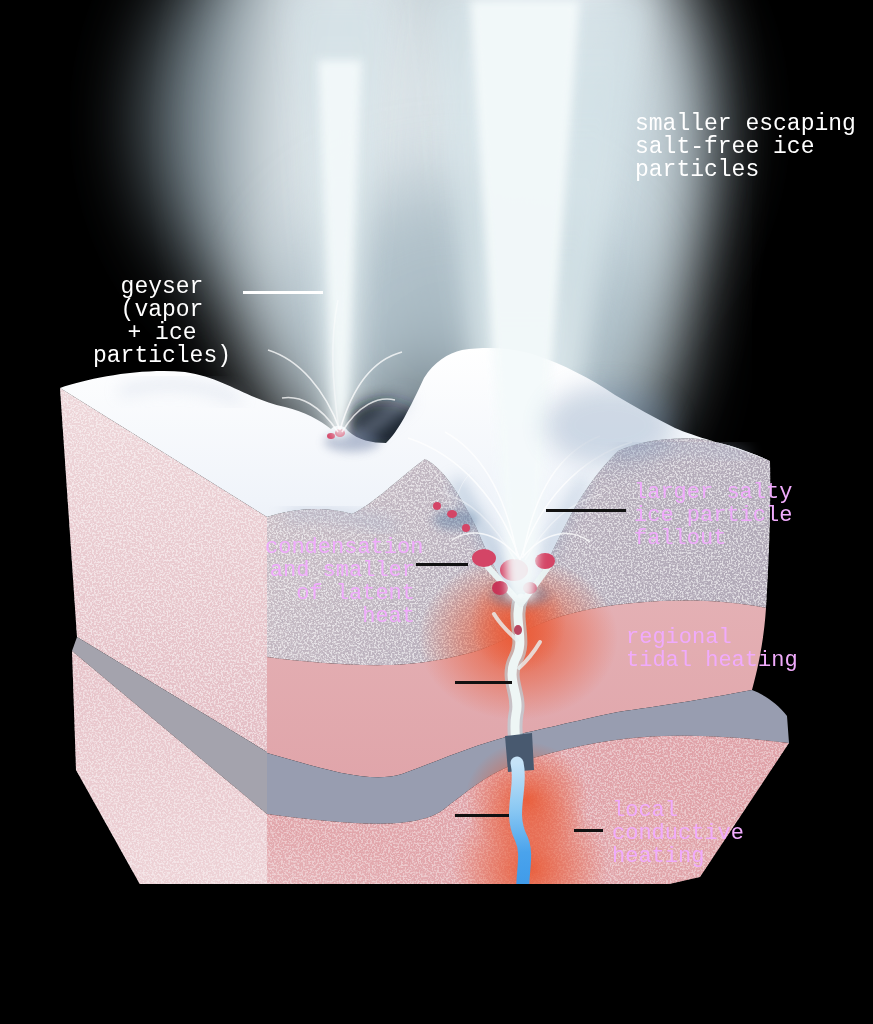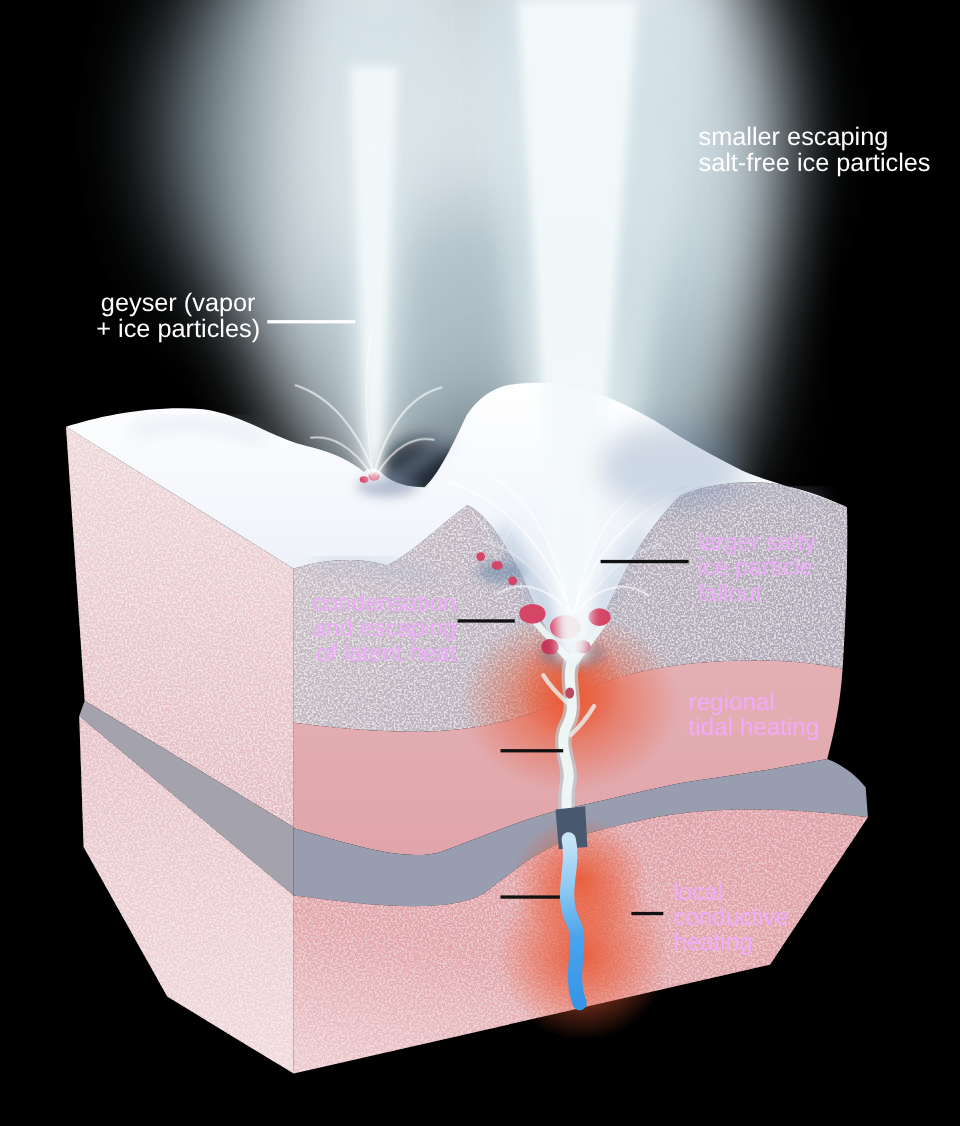--- a/index.html
+++ b/index.html
@@ -1,17 +1,17 @@
 <!DOCTYPE html>
 <html><head>
 <meta charset="utf-8">
 <style>
   html,body{margin:0;padding:0;background:#000;}
-  .stage{position:relative;width:873px;height:1024px;background:#000;overflow:hidden;
-         font-family:Liberation Sans, sans-serif;}
+  .stage{position:relative;width:873px;height:884px;background:#000;overflow:hidden;
+         font-family:Liberation Mono, monospace;}
   .stage svg{position:absolute;left:0;top:0;}
   .label{position:absolute;white-space:pre-line;}
   .label-dark{color:#f0abfc;font-size:22px;line-height:23px;}
   .label-light{color:#ffffff;font-size:23px;line-height:23px;}
   .leader{position:absolute;height:3px;}
   .leader-dark{background:#111111;}
   .leader-light{background:#ffffff;}
 </style>
 </head>
 <body>
@@ -224,31 +224,31 @@
       <path d="M452,510 C448,490 440,475 430,468" stroke-width="1" opacity="0.55"></path>
       <path d="M453,510 C458,490 464,478 472,472" stroke-width="1" opacity="0.55"></path>
     </g>
     <ellipse cx="610" cy="425" rx="65" ry="40" fill="#6e8cb0" opacity="0.3" filter="url(#b12)"></ellipse>
   </g>
 </svg>
 
   <div class="label label-light" style="left:635px;top:113px;text-align:left;">smaller escaping
 salt-free ice particles</div>
 
-  <div class="label label-light" style="left:86px;top:264px;width:152px;text-align:center;">geyser (vapor
+  <div class="label label-light" style="left:86px;top:276px;width:152px;text-align:center;">geyser (vapor
 + ice particles)</div>
   <div class="leader leader-light" style="left:243px;top:291px;width:80px;"></div>
 
   <div class="label label-dark" style="left:634px;top:481px;text-align:left;">larger salty
 ice particle
 fallout</div>
   <div class="leader leader-dark" style="left:546px;top:509px;width:80px;"></div>
 
   <div class="label label-dark" style="left:265px;top:536px;width:150px;text-align:right;">condensation
-and escaping
+and smaller
 of latent heat</div>
   <div class="leader leader-dark" style="left:416px;top:563px;width:52px;"></div>
 
   <div class="label label-dark" style="left:626px;top:626px;text-align:left;">regional
 tidal heating</div>
 
   <div class="leader leader-dark" style="left:455px;top:681px;width:57px;"></div>
 
   <div class="leader leader-dark" style="left:455px;top:814px;width:54px;"></div>
 

